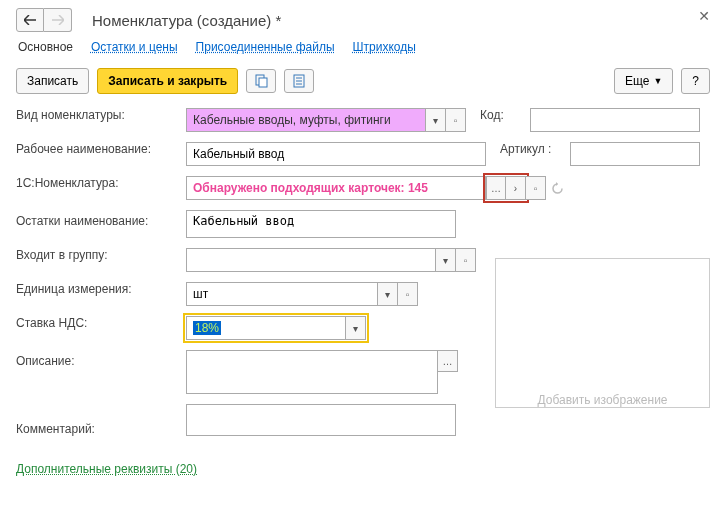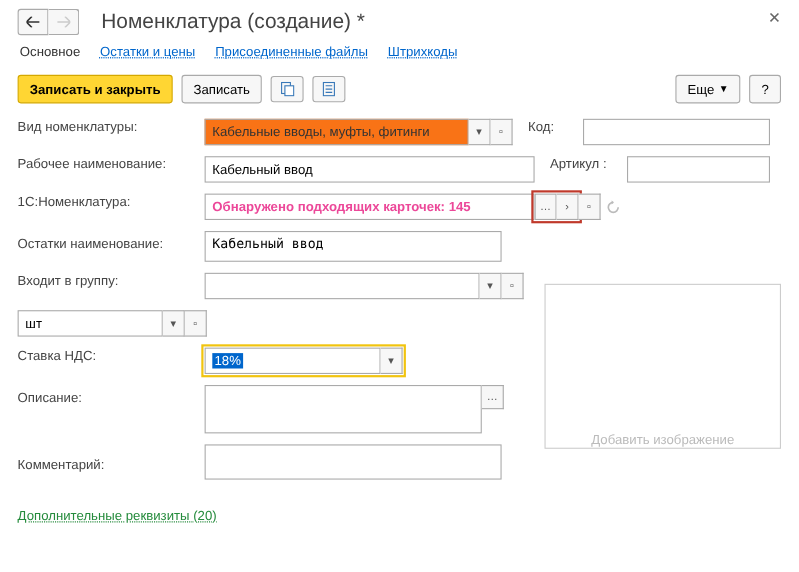--- a/index.html
+++ b/index.html
@@ -13,21 +13,21 @@
     width: 726px;
   }
   .top-row { display: flex; align-items: center; margin-bottom: 8px; position: relative; }
   .nav-btns { display: flex; gap: 0; margin-right: 20px; }
   .nav-btn {
     width: 28px; height: 24px; border: 1px solid #aaa; background: #f7f7f7;
     display: flex; align-items: center; justify-content: center; cursor: pointer;
   }
   .nav-btn:first-child { border-radius: 3px 0 0 3px; }
   .nav-btn:last-child { border-radius: 0 3px 3px 0; border-left: none; }
-  .title { font-size: 19px; color: #444; }
+  .title { font-size: 15px; color: #444; }
   .close-x { position: absolute; right: 0; top: 0; font-size: 14px; color: #666; cursor: pointer; }
   .tabs { display: flex; gap: 18px; margin-bottom: 14px; padding-left: 2px; }
   .tab { color: #0066cc; text-decoration: underline dotted; cursor: pointer; font-size: 12px; }
   .tab.active { color: #333; text-decoration: none; }
   .toolbar { display: flex; align-items: center; gap: 8px; margin-bottom: 14px; }
   .btn {
     border: 1px solid #aaa; background: #f7f7f7; border-radius: 3px;
     padding: 5px 10px; cursor: pointer; font-size: 12px;
     display: inline-flex; align-items: center; gap: 4px;
   }
@@ -35,34 +35,34 @@
   .btn.icon-only { padding: 4px 7px; }
   .toolbar-spacer { flex: 1; }
   .form { }
   .row { display: flex; align-items: flex-start; margin-bottom: 10px; }
   .label { width: 170px; color: #444; font-size: 12px; }
   .field-wrap { display: flex; align-items: stretch; }
   .input {
     border: 1px solid #aaa; background: #fff; padding: 3px 6px;
     font-size: 12px; height: 24px; line-height: 16px;
   }
-  .input.yellow { background: #f97316; }
+  .input.yellow { background: #f0abfc; }
   .input.placeholder { color: #ec4899; font-weight: bold; }
   .mini-btn {
     width: 20px; height: 24px; border: 1px solid #aaa; border-left: none;
     background: #f7f7f7; display: flex; align-items: center; justify-content: center;
     cursor: pointer; font-size: 10px; color: #555;
   }
   .textarea {
     border: 1px solid #aaa; background: #fff; padding: 3px 6px;
     font-size: 12px; resize: none;
   }
   .highlight-red { outline: 2px solid #c0392b; outline-offset: 1px; }
   .highlight-yellow { outline: 2px solid #f1c40f; outline-offset: 1px; }
-  .selected-text { background: #0066cc; color: #ffffff; padding: 0 2px; }
+  .selected-text { background: #0066cc; color: #bef264; padding: 0 2px; }
   .image-placeholder {
     border: 1px solid #ccc; width: 215px; height: 150px;
     display: flex; align-items: flex-end; justify-content: center;
     color: #bbb; font-size: 12px; position: absolute; right: 16px; top: 258px;
   }
   .link-green { color: #258b3c; text-decoration: underline dotted; cursor: pointer; margin-top: 16px; display: inline-block; }
   svg { display: block; }
 </style>
 </head>
 <body>
@@ -87,22 +87,22 @@
 </div>
 
 <div class="tabs">
   <span class="tab active">Основное</span>
   <span class="tab">Остатки и цены</span>
   <span class="tab">Присоединенные файлы</span>
   <span class="tab">Штрихкоды</span>
 </div>
 
 <div class="toolbar">
+  <button class="btn">Записать</button>
   <button class="btn primary">Записать и закрыть</button>
-  <button class="btn">Записать</button>
   <button class="btn icon-only">
     <svg width="14" height="14" viewBox="0 0 14 14">
         <rect x="2" y="1" width="8" height="10" fill="none" stroke="#3878b8"></rect>
         <rect x="5" y="4" width="8" height="9" fill="#fff" stroke="#3878b8"></rect>
       </svg>
   </button>
   <button class="btn icon-only">
     <svg width="14" height="14" viewBox="0 0 14 14">
         <rect x="2" y="1" width="10" height="12" fill="none" stroke="#3878b8"></rect>
         <line x1="4" y1="4" x2="10" y2="4" stroke="#3878b8"></line>
@@ -178,22 +178,23 @@
       <div class="mini-btn">
           <span>▾</span>
         </div>
       <div class="mini-btn">
           <span>▫</span>
         </div>
     </div>
   </div>
 
   <div class="row">
-    <div class="field-wrap">
-      <input class="input" style="width: 132px;" value="шт">
+    <div class="label">Единица измерения:</div>
+    <div class="field-wrap">
+      <input class="input" style="width: 192px;" value="шт">
       <div class="mini-btn">
           <span>▾</span>
         </div>
       <div class="mini-btn">
           <span>▫</span>
         </div>
     </div>
   </div>
 
   <div class="row">
@@ -209,21 +210,21 @@
   <div class="row" style="align-items:flex-start">
     <div class="label" style="padding-top:4px">Описание:</div>
     <div class="field-wrap">
       <textarea class="textarea" style="width: 252px; height: 44px;"></textarea>
       <div class="mini-btn" style="height:22px;align-self:flex-start">
           <span>…</span>
         </div>
     </div>
   </div>
 
-  <div class="row" style="align-items:center">
+  <div class="row" style="align-items:flex-end">
     <div class="label" style="padding-top:4px">Комментарий:</div>
     <textarea class="textarea" style="width: 270px; height: 32px;"></textarea>
   </div>
 
 </div>
 
 <div class="image-placeholder">
   <span>Добавить изображение</span>
 </div>
 

